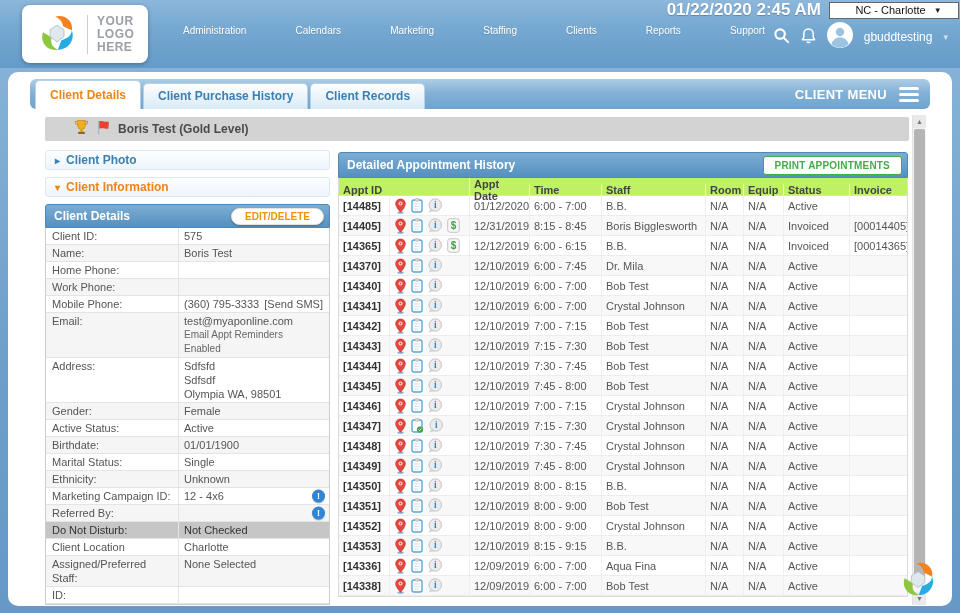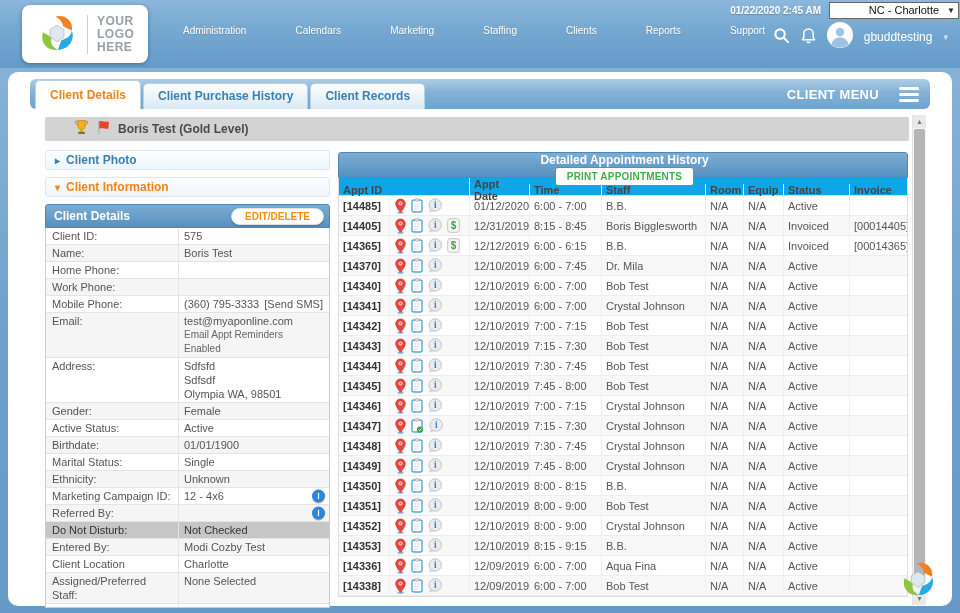--- a/index.html
+++ b/index.html
@@ -6,42 +6,42 @@
   html,body { width: 960px; height: 613px; overflow: hidden; }
   body {
     font-family: "Liberation Sans", sans-serif;
     background: linear-gradient(180deg,#8cb6da 0%,#6d9fca 60%,#6699c6 100%);
     position: relative;
   }
   
   .app-header { position: absolute; top:0; left:0; right:0; height:68px;
     background: linear-gradient(180deg,#8db7db 0%,#76a9d2 40%,#649bc8 100%); }
   .topstrip { position:absolute; top:0; right:0; height:20px; display:flex; align-items:center; gap:8px; padding-right:1px; }
-  .datetime { font-size:10px; font-weight:bold; color:#fff; text-shadow:0 1px 1px rgba(0,0,0,.25); }
+  .datetime { font-size:17px; font-weight:bold; color:#fff; text-shadow:0 1px 1px rgba(0,0,0,.25); }
   .loc-select { width:130px; height:17px; background:#fff; border:1px solid #666; font-size:11px; color:#111;
-    display:flex; align-items:center; justify-content:flex-end; padding:0 3px 0 12px; cursor:pointer;gap:8px; }
+    display:flex; align-items:center; justify-content:center; padding:0 3px 0 12px; cursor:pointer;gap:8px; }
   .loc-arrow { font-size:8px; color:#222; }
   .logo-box { position:absolute; left:22px; top:5px; width:126px; height:58px; background:#fff; border-radius:8px;
     box-shadow:0 1px 4px rgba(0,0,0,.3); display:flex; align-items:center; gap:9px; padding-left:14px; z-index:6; }
   .logo-text { border-left:1px solid #c9ced2; padding-left:9px; width:52px; font-size:12px; line-height:13px;
     color:#9aa0a5; font-weight:bold; letter-spacing:.5px; }
   .main-nav { position:absolute; left:183px; top:25px; width:582px; display:flex; justify-content:space-between; }
   .nav-item { color:#fff; font-size:10px; cursor:pointer; text-shadow:0 1px 1px rgba(0,0,0,.15); }
   .header-right { position:absolute; right:12px; top:22px; display:flex; align-items:center; gap:11px; }
   .username { color:#fff; font-size:12px; font-weight:normal; }
   .chev { color:#cfe2f1; font-size:9px; }
   
   .panel { position:absolute; left:8px; top:72px; width:944px; height:534px; background:#fff; border-radius:10px; }
   .tabbar { position:absolute; left:22px; top:7px; width:900px; height:30px; border-radius:6px;
     background:linear-gradient(180deg,#aecde5 0%,#84b1d6 45%,#6ea4cf 100%); display:flex; align-items:flex-end; }
   .tabs { display:flex; align-items:flex-end; gap:2px; padding-left:5px; height:100%; }
   .tab { height:26px; line-height:25px; padding:0 14px; font-size:12px; font-weight:bold; color:#3c7fb1; cursor:pointer;
     background:linear-gradient(180deg,#fdfeff,#d9eaf6); border:1px solid #b7d2e7; border-bottom:none; border-radius:5px 5px 0 0; }
   .tab.active { background:#fff; color:#ef8418; height:29px; line-height:28px; }
-  .client-menu { margin-left:auto; display:flex; align-items:center; gap:20px; padding-right:11px; height:100%;
+  .client-menu { margin-left:auto; display:flex; align-items:center; gap:12px; padding-right:11px; height:100%;
     color:#fff; font-weight:bold; font-size:13px; letter-spacing:.3px; cursor:pointer; }
   .hamburger { display:flex; flex-direction:column; gap:3px; }
   .hamburger i { display:block; width:20px; height:3px; background:#fff; border-radius:2px; }
   .banner { position:absolute; left:37px; top:45px; width:864px; height:24px; background:#d3d3d3; border-radius:2px;
     display:flex; align-items:center; gap:7px; padding-left:29px; font-size:12px; font-weight:bold; color:#4a4a4a; }
   
   .left-col { position:absolute; left:37px; top:78px; width:285px; }
   .acc { height:20px; display:flex; align-items:center; gap:6px; padding-left:9px; font-size:12px; font-weight:bold;
     background:linear-gradient(180deg,#fdfeff,#edf5fb); border:1px solid #dbe8f3; border-radius:3px; margin-bottom:7px; cursor:pointer; }
   .acc.blue { color:#3c7fb1; }
@@ -58,25 +58,25 @@
   .cd-row.hl { background:#c6c6c6; color:#333; }
   .cd-label { padding:1px 4px 1px 6px; line-height:14px; }
   .cd-value { padding:1px 20px 1px 5px; line-height:14px; border-left:1px solid #e4e4e4; position:relative; }
   .cd-extra { position:absolute; right:6px; top:1px; cursor:pointer; }
   .cd-sub { font-size:10px; color:#666; }
   .info-badge { position:absolute; right:4px; top:50%; transform:translateY(-50%); width:13px; height:13px; border-radius:50%;
     background:#2e86d4; color:#fff; font-weight:bold; font-size:9px; line-height:13px; text-align:center; cursor:pointer;
     box-shadow:0 1px 1px rgba(0,0,0,.3); }
   
   .right-col { position:absolute; left:330px; top:80px; width:570px; }
-  .ap-head { height:26px; border-radius:3px 3px 0 0;flex-direction:column; }
+  .ap-head { height:26px; border-radius:3px 3px 0 0; }
   .print-btn { background:#fff; color:#3fae49; border:1.5px solid #3fae49; border-radius:3px; font-size:10px; font-weight:bold;
     padding:3px 11px; cursor:pointer; font-family:inherit; letter-spacing:.2px; }
   .ap-grid { display:grid; grid-template-columns:50px 80px 60px 72px 104px 38px 40px 66px 1fr; align-items:center; }
-  .ap-cols { height:18px; font-size:11px; font-weight:bold; color:#444; border:1px solid #dcdcdc; border-top:none; background:#0ea5e9; }
+  .ap-cols { height:18px; font-size:11px; font-weight:bold; color:#444; border:1px solid #dcdcdc; border-top:none; background:#bef264; }
   .ap-cols > div { padding:0 4px; }
   .ap-rows { border:1px solid #dcdcdc; border-top:none; overflow:hidden; max-height:408px; }
   .ap-row { min-height:20px; border-bottom:1px solid #ededed; font-size:11px; color:#555; background:#fff; }
   .ap-row.alt { background:#f8f8f8; }
   .ap-row > div { padding:1px 4px; align-self:stretch; display:flex; align-items:center; }
   .ap-row > div + div, .ap-cols > div + div { border-left:1px solid #efefef; }
   .ap-id { font-weight:bold; color:#333; }
   .ap-icons { gap:4px; }
   .ap-icons span { display:inline-flex; cursor:pointer; }
   .ap-invoice, .col-invoice { justify-content:flex-end; text-align:right; padding-right:6px !important; }
@@ -250,24 +250,20 @@
           <div class="cd-value"><span>12 - 4x6</span><span class="info-badge">!</span></div>
         </div>
         <div class="cd-row alt">
           <div class="cd-label">Referred By:</div>
           <div class="cd-value"><span></span><span class="info-badge">!</span></div>
         </div>
         <div class="cd-row hl">
           <div class="cd-label">Do Not Disturb:</div>
           <div class="cd-value"><span>Not Checked</span></div>
         </div>
-        <div class="cd-row alt">
-          <div class="cd-label">Entered By:</div>
-          <div class="cd-value"><span>Modi Cozby Test</span></div>
-        </div>
         <div class="cd-row">
           <div class="cd-label">Client Location</div>
           <div class="cd-value"><span>Charlotte</span></div>
         </div>
         <div class="cd-row alt">
           <div class="cd-label">Assigned/Preferred Staff:</div>
           <div class="cd-value"><span>None Selected</span></div>
         </div>
         <div class="cd-row">
           <div class="cd-label">ID:</div>

